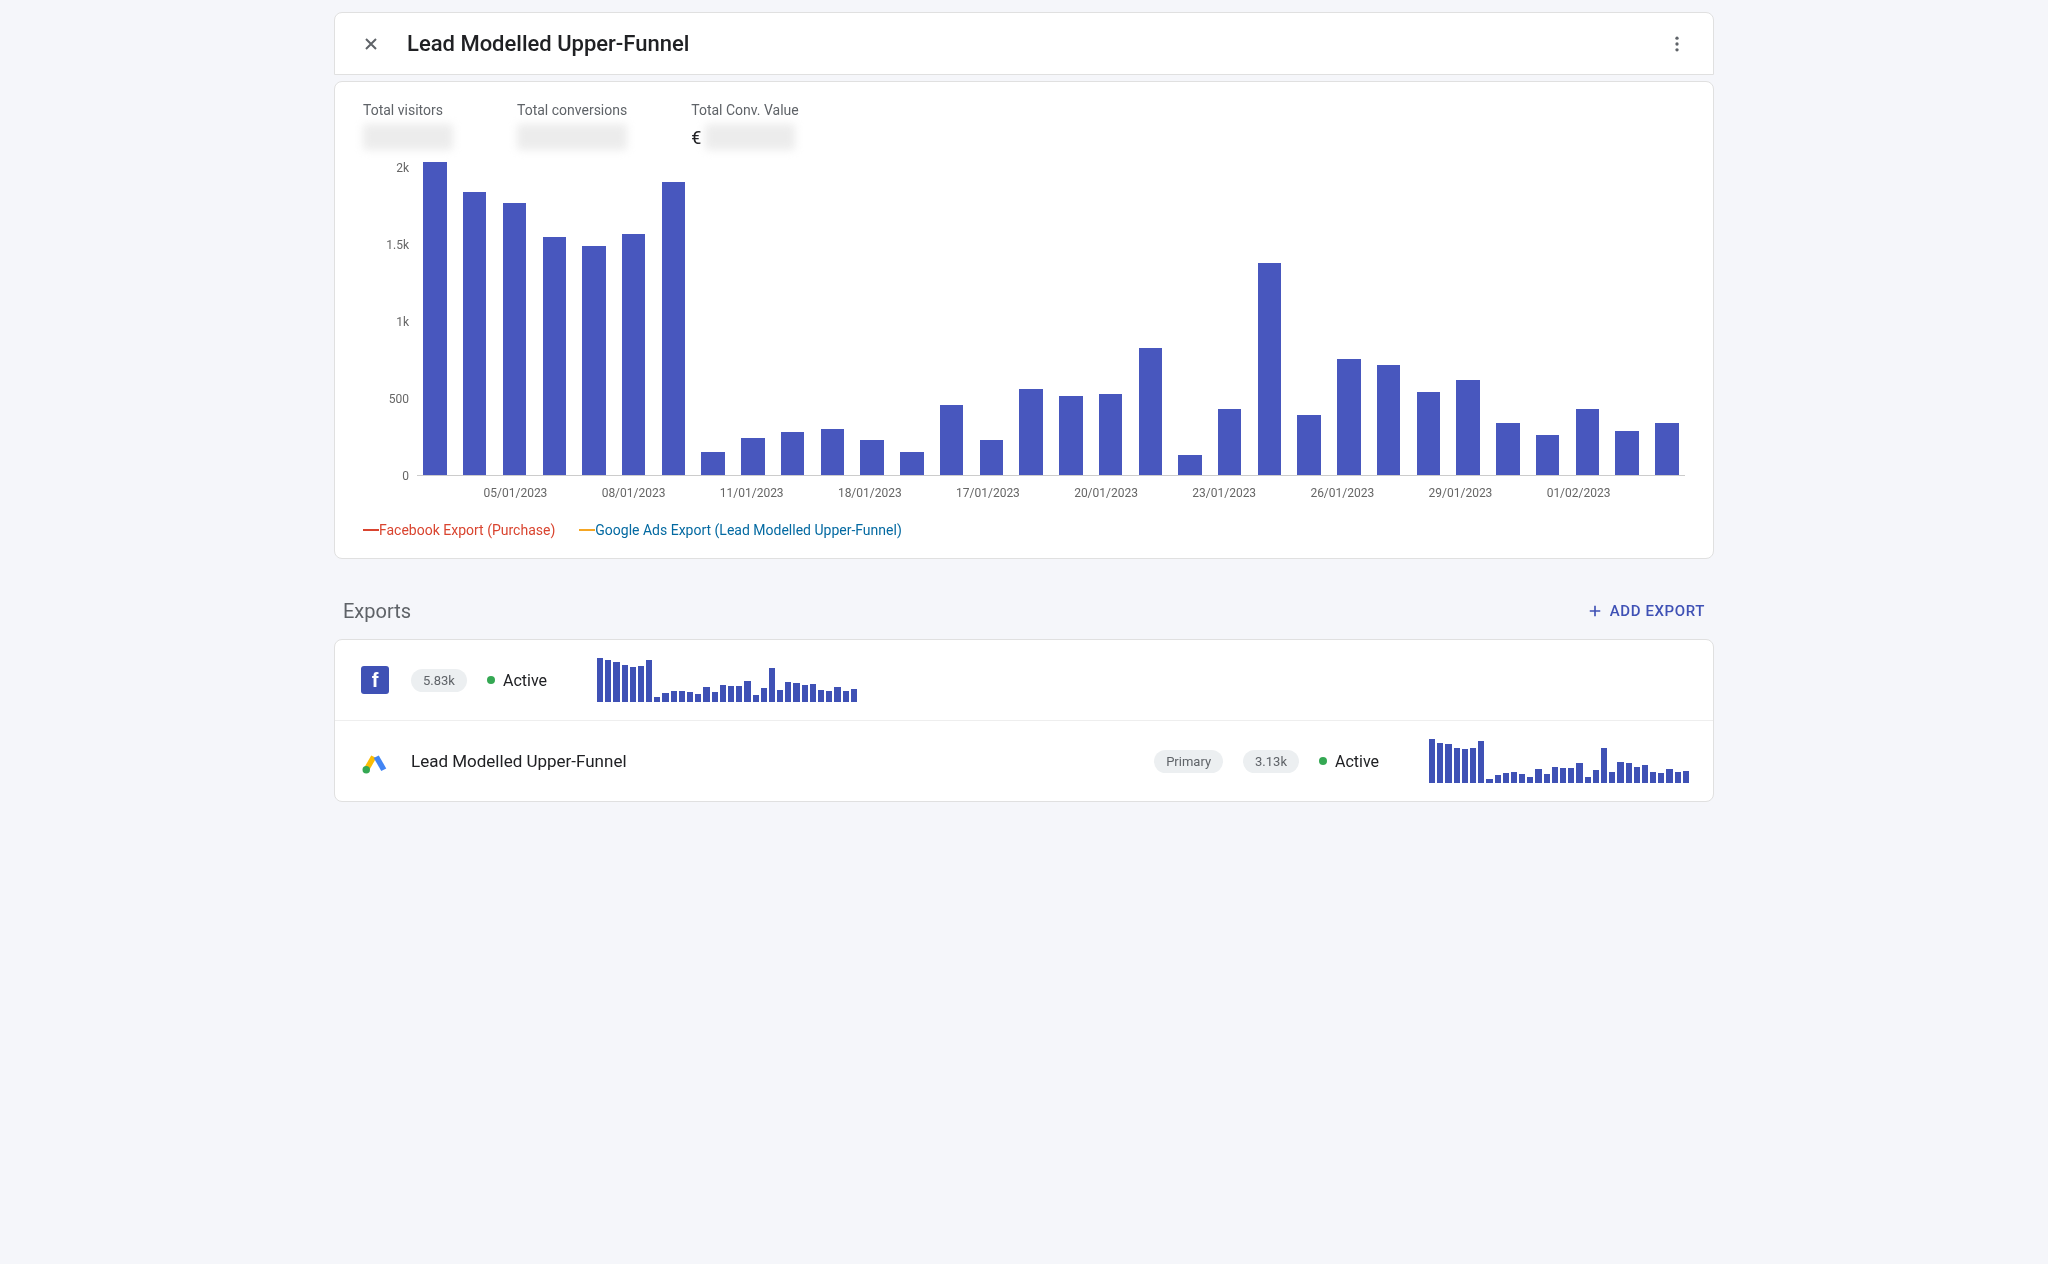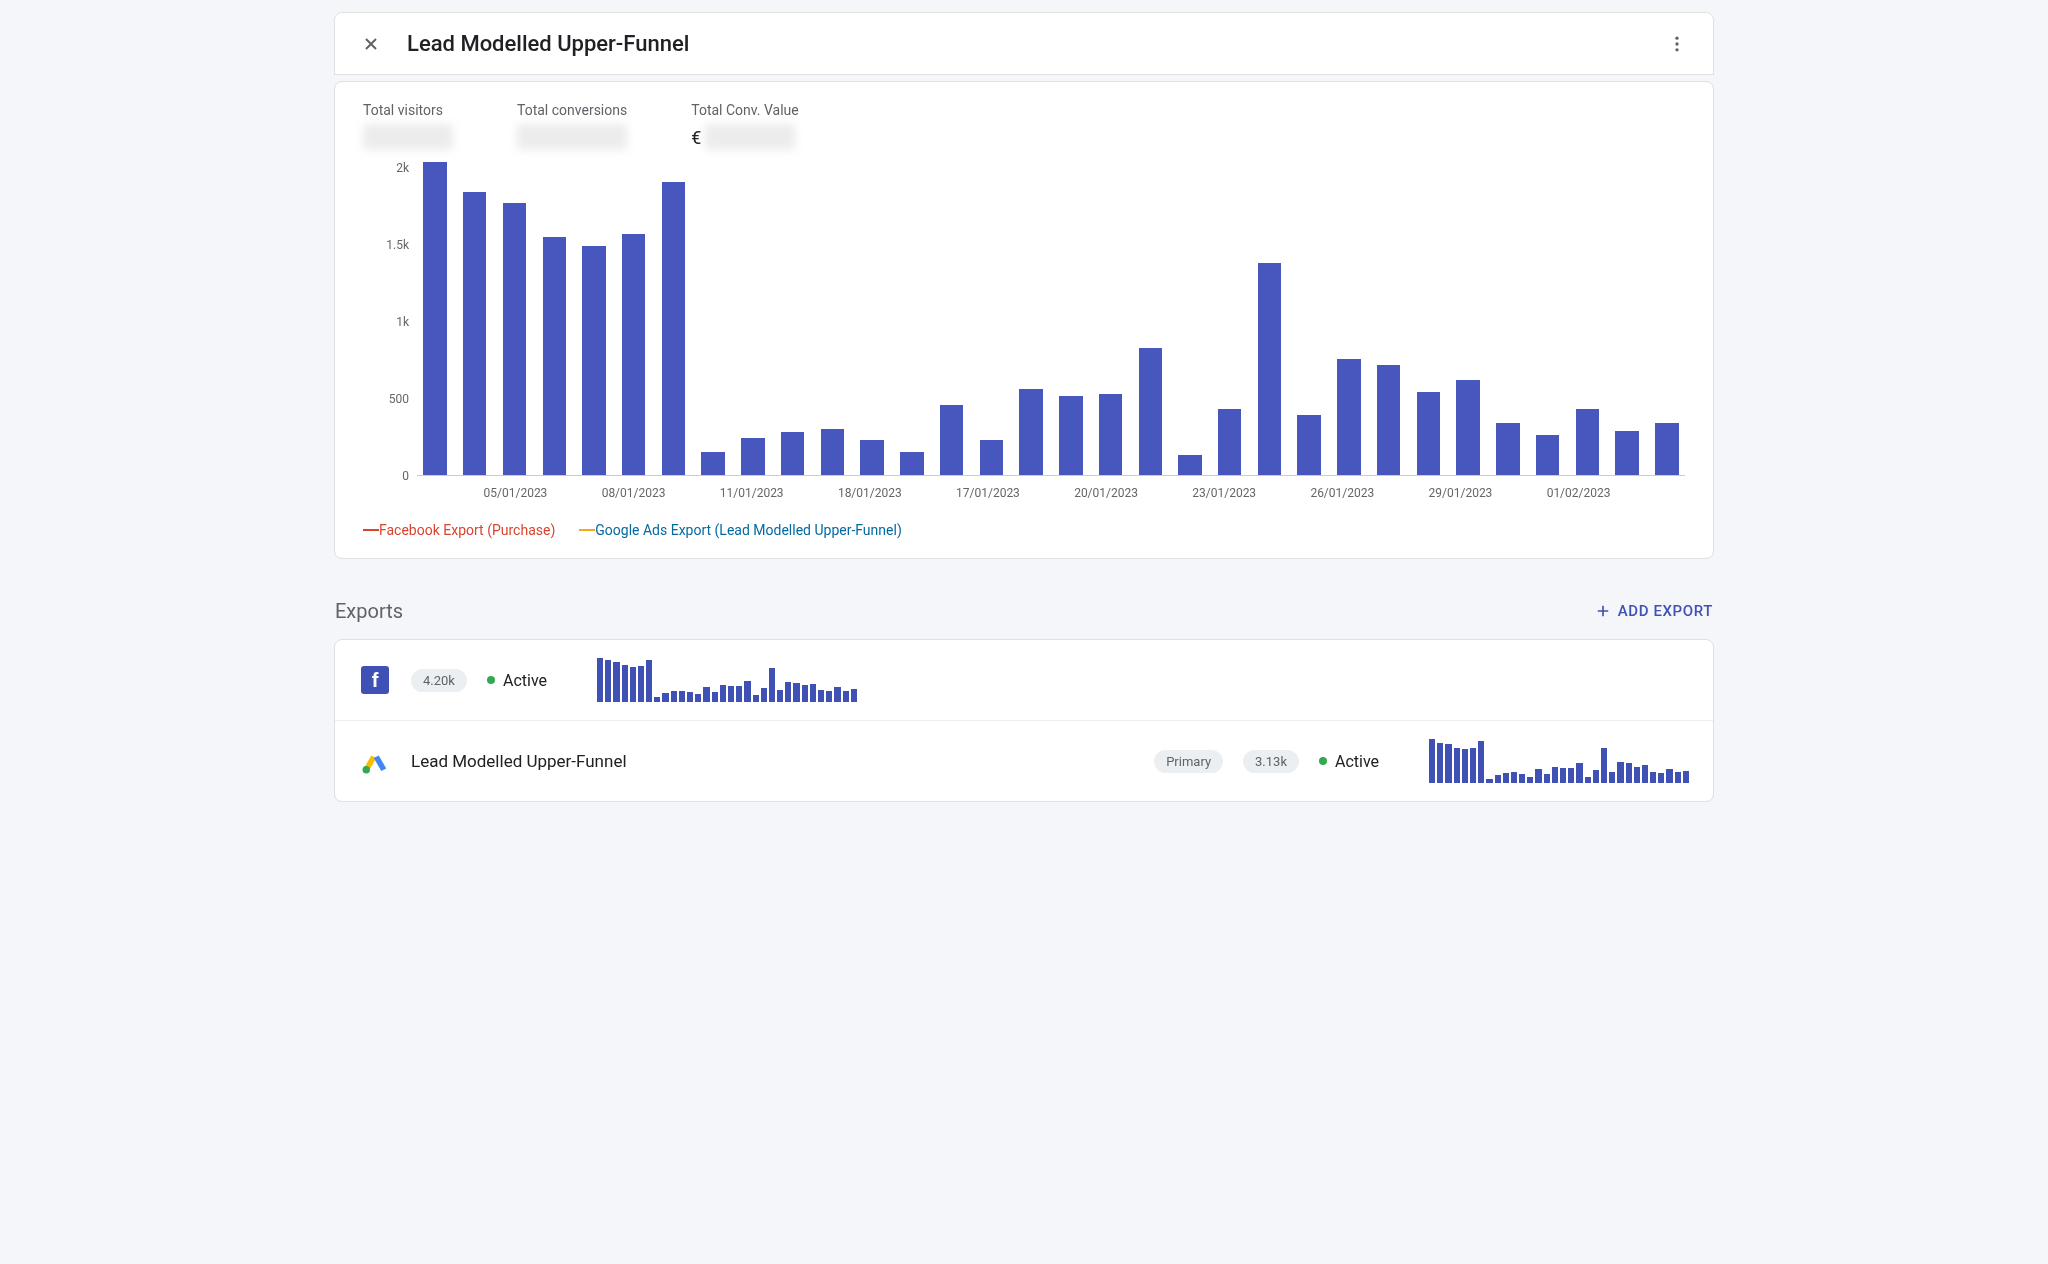--- a/index.html
+++ b/index.html
@@ -21,21 +21,21 @@
 .y-tick { font-size: 12px; color: #666; text-align: right; transform: translateY(50%); }
 .plot { position: absolute; left: 54px; right: 0; top: 0; bottom: 38px; border-bottom: 1px solid #ccc; }
 .bars { position: absolute; inset: 0; display: flex; align-items: flex-end; gap: 1.3%; padding: 0 0.5%; }
 .bar { flex: 1; background: #4857be; }
 .x-axis { position: absolute; left: 54px; right: 8px; bottom: 0; height: 34px; }
 .x-tick { position: absolute; top: 6px; font-size: 12px; color: #666; transform: translateX(-50%); white-space: nowrap; }
 .line-svg { position: absolute; inset: 0; overflow: visible; }
 .legend { display: flex; gap: 24px; margin-top: 8px; font-size: 14px; align-items: center; }
 .legend-item { display: flex; align-items: center; }
 .legend-swatch { width: 16px; height: 2px; }
-.section-head { display: flex; align-items: center; justify-content: space-between; margin: 40px 1px 16px; }
+.section-head { display: flex; align-items: center; justify-content: space-between; margin: 40px 9px 16px; }
 .section-title { font-size: 20px; color: #5f6368; font-weight: 400; }
 .add-btn { display: flex; align-items: center; gap: 6px; color: #3f51b5; font-size: 15px; font-weight: 500; letter-spacing: 0.6px; cursor: pointer; }
 .exports-card { background: #fff; border: 1px solid #e0e0e0; border-radius: 8px; }
 .export-row { display: flex; align-items: center; padding: 18px 24px; gap: 20px; }
 .export-row + .export-row { border-top: 1px solid #eee; }
 .export-icon { width: 32px; height: 32px; display: flex; align-items: center; justify-content: center; }
 .export-name { font-size: 17px; flex: 1; }
 .badge { background: #eceff1; padding: 4px 12px; border-radius: 14px; font-size: 13px; color: #5f6368; }
 .status { display: flex; align-items: center; gap: 8px; font-size: 16px; min-width: 90px; }
 .status-dot { width: 8px; height: 8px; border-radius: 50%; background: #34a853; }
@@ -229,21 +229,21 @@
         </svg>
       <span>ADD EXPORT</span>
     </div>
   </div>
 
   <div class="exports-card" id="exports">
       <div class="export-row">
         <div class="export-icon">
           <div class="fb-icon">f</div>
         </div>
-        <div class="badge">4.20k</div>
+        <div class="badge">5.83k</div>
         <div class="status">
           <div class="status-dot"></div>
           <span>Active</span>
         </div>
         <div class="sparkline">
           <div class="spark-bar" style="height: 100%;"></div>
           <div class="spark-bar" style="height: 95%;"></div>
           <div class="spark-bar" style="height: 90%;"></div>
           <div class="spark-bar" style="height: 85%;"></div>
           <div class="spark-bar" style="height: 80%;"></div>

